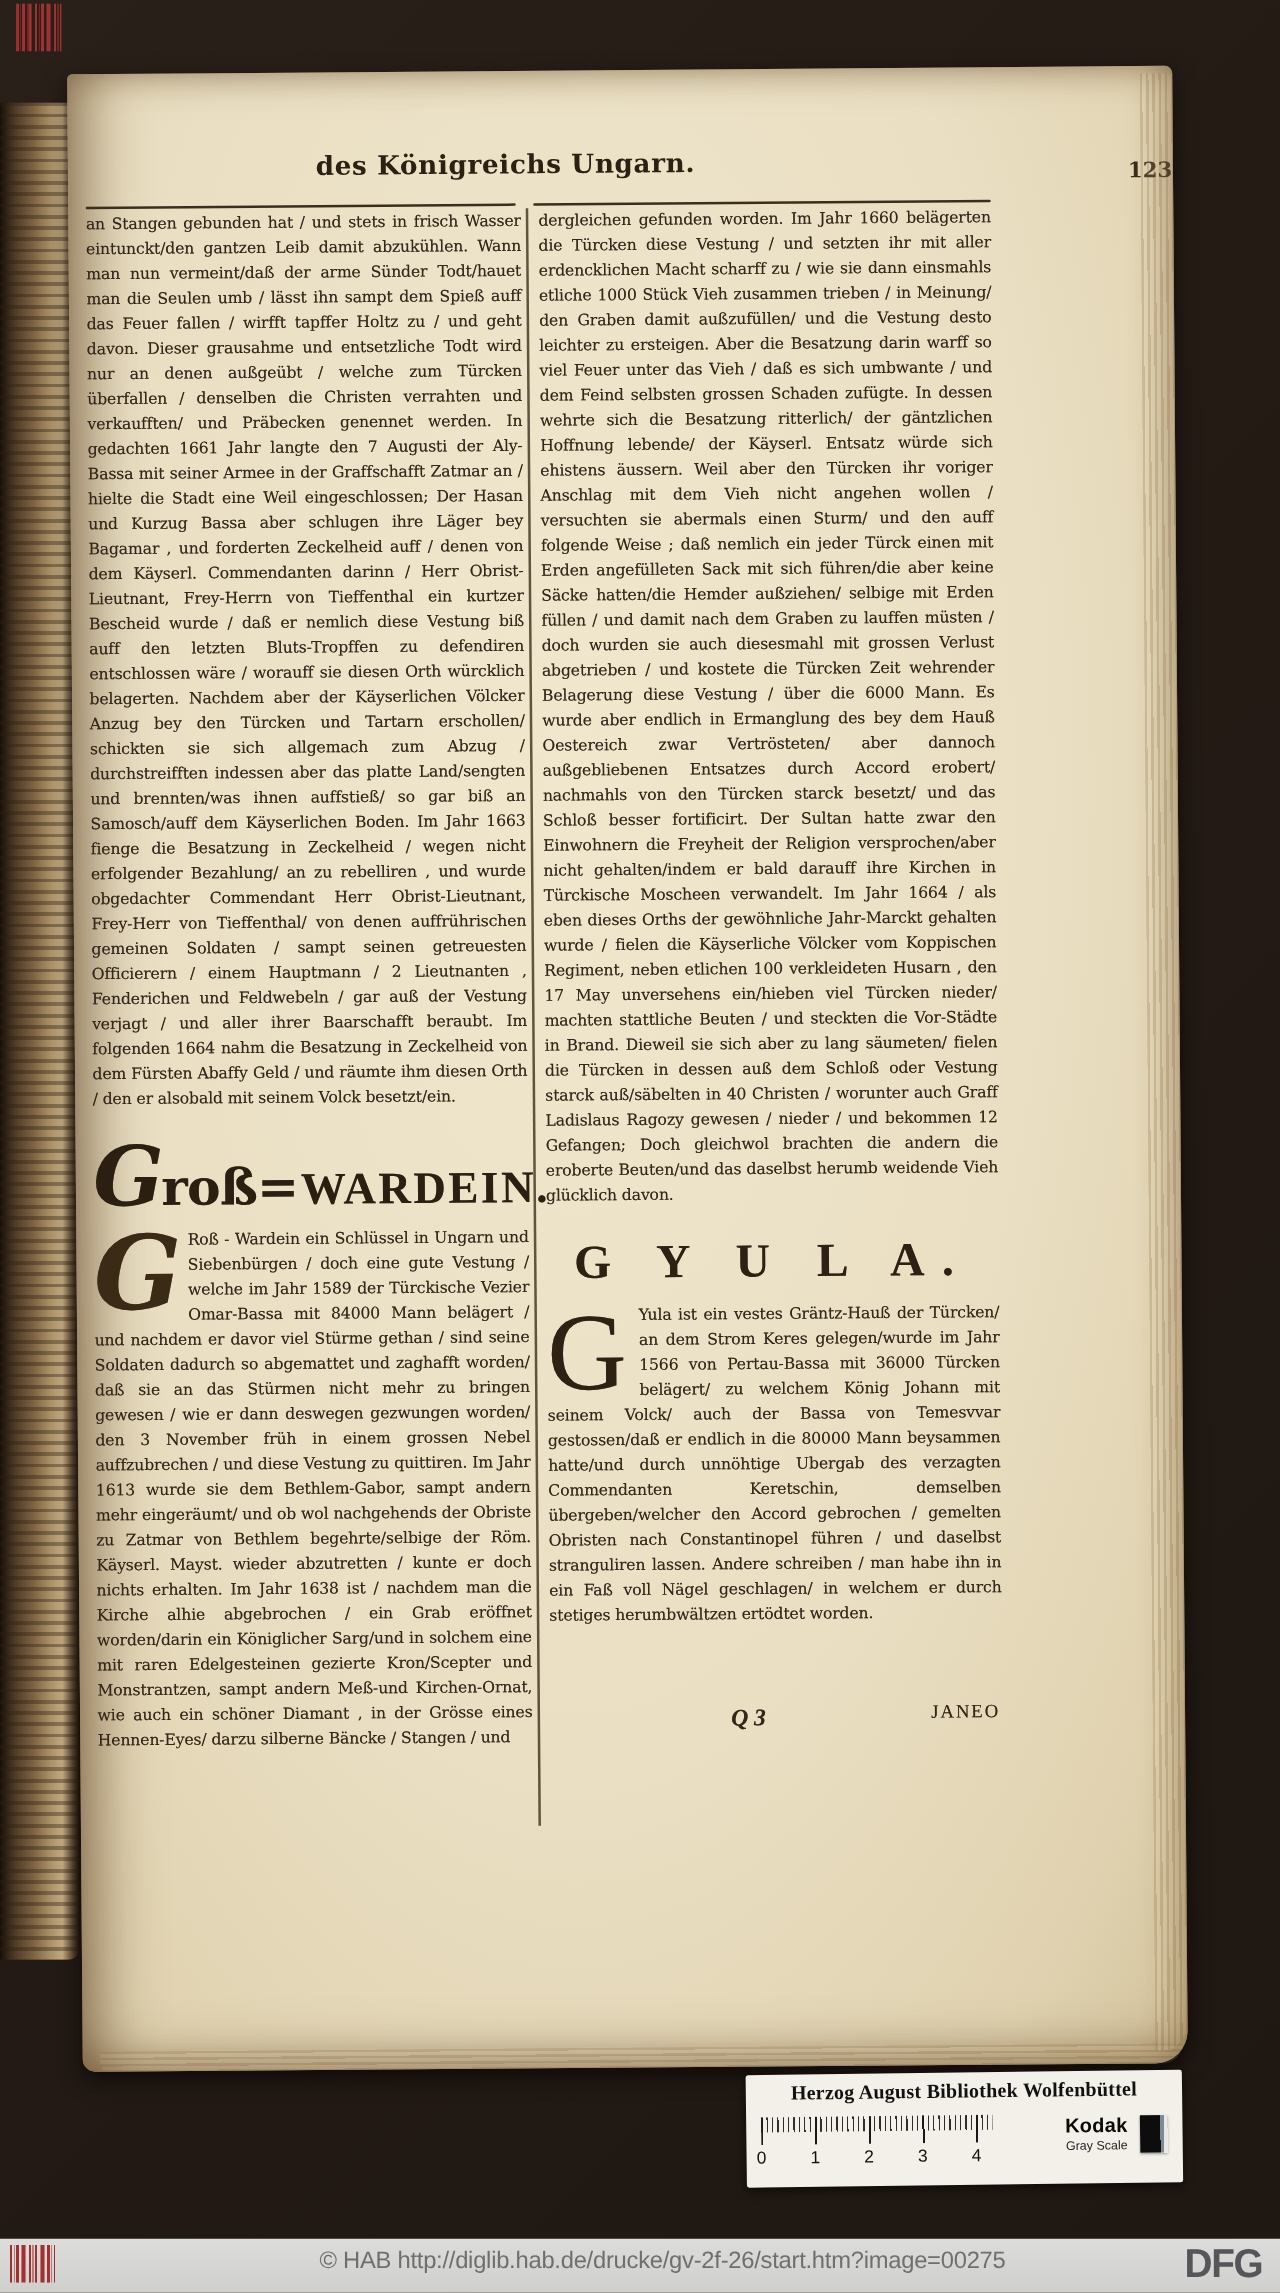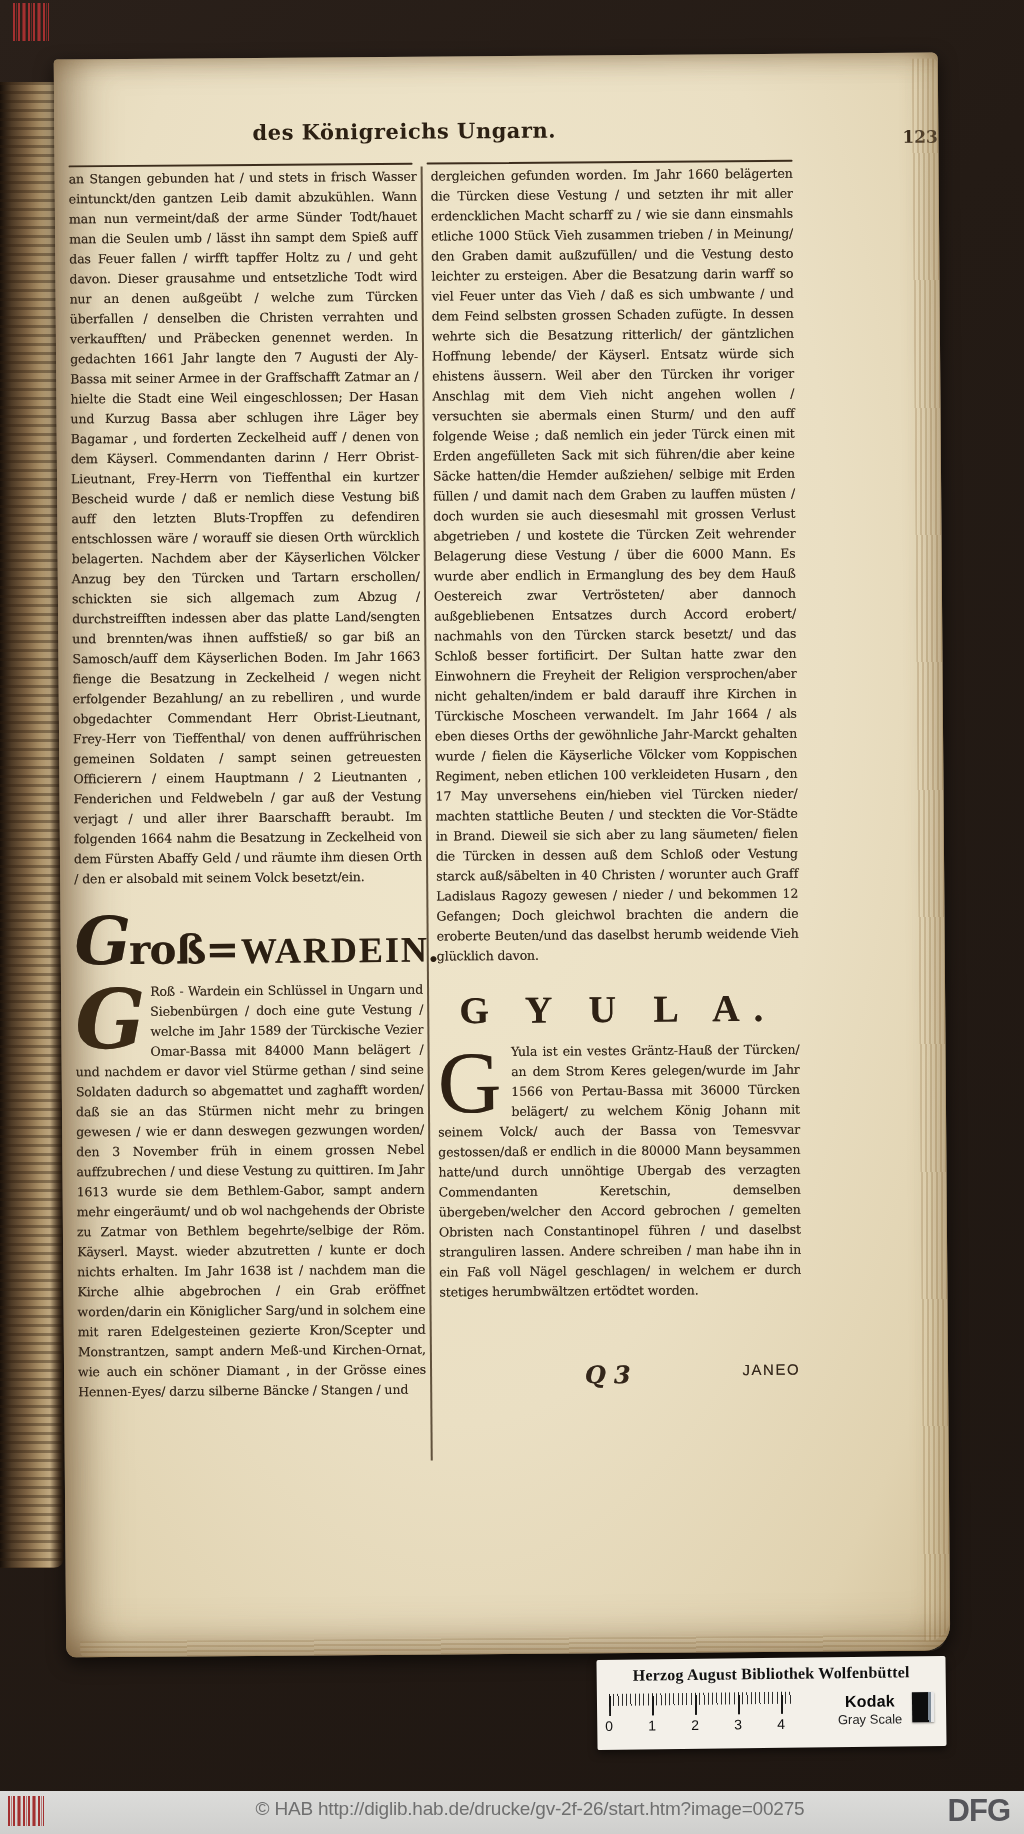--- a/index.html
+++ b/index.html
@@ -80,22 +80,22 @@
   .dropcap-plain{
     float:left;font-size:88px;line-height:.8;font-weight:500;
     margin:6px 10px 0 0;color:#2e2114;font-family:"Liberation Serif",serif;
   }
   
   .gyula-heading{
     text-align:center;font-size:38px;font-weight:700;letter-spacing:14px;
     color:#2e2114;margin:34px 0 22px 0;font-family:"Liberation Serif",serif;
   }
   .sig-row{position:relative;height:46px;margin-top:64px;}
-  .sig-mark{position:absolute;left:40%;top:0;font-size:24px;font-style:italic;font-weight:600;color:#33261a;}
-  .catchword{position:absolute;right:2px;top:-4px;font-size:15px;letter-spacing:1.5px;color:#33261a;font-family:Liberation Sans, sans-serif;}
+  .sig-mark{position:absolute;left:40%;top:0;font-size:19px;font-style:italic;font-weight:600;color:#33261a;font-family:Liberation Serif, serif;}
+  .catchword{position:absolute;right:2px;top:-4px;font-size:15px;letter-spacing:1.5px;color:#33261a;font-family:Liberation Serif, serif;}
   
   .label-box{
     position:absolute;left:597px;top:1658px;width:349px;height:90px;
     background:#f3f0e9;border-radius:2px;transform:rotate(-0.7deg);
     box-shadow:0 3px 8px rgba(0,0,0,.55);
     font-family:"Liberation Serif",serif;color:#111;
   }
   .label-title{font-size:16px;font-weight:700;text-align:center;margin-top:7px;letter-spacing:.2px;}
   .ruler{
     position:absolute;left:12px;top:34px;width:185px;height:22px;
@@ -105,23 +105,23 @@
     background-size:100% 100%,100% 55%;
     background-repeat:no-repeat;
   }
   .ruler-numbers{position:absolute;left:6px;top:58px;width:200px;height:18px;font-family:"Liberation Sans",sans-serif;font-size:14px;color:#111;}
   .ruler-numbers span{position:absolute;top:0;}
   .ruler-numbers span:nth-child(1){left:2px;}
   .ruler-numbers span:nth-child(2){left:45px;}
   .ruler-numbers span:nth-child(3){left:88px;}
   .ruler-numbers span:nth-child(4){left:131px;}
   .ruler-numbers span:nth-child(5){left:174px;}
-  .kodak{position:absolute;right:44px;top:36px;text-align:center;font-family:"Liberation Sans",sans-serif;}
+  .kodak{position:absolute;right:44px;top:36px;text-align:right;font-family:"Liberation Sans",sans-serif;}
   .kodak-brand{font-size:16px;font-weight:700;color:#0a0a0a;letter-spacing:.2px;}
-  .kodak-sub{font-size:13px;color:#222;margin-top:1px;}
+  .kodak-sub{font-size:10px;color:#222;margin-top:1px;}
   .gray-chip{
     position:absolute;right:12px;top:36px;width:22px;height:30px;
     background:linear-gradient(90deg,#0d0d0d 0 74%, #7d8a96 74% 86%, #e8e8e8 86% 100%);
     box-shadow:0 1px 2px rgba(0,0,0,.4);
   }
   
   .bottom-bar{
     position:absolute;left:0;bottom:0;width:1024px;height:43px;
     background:linear-gradient(180deg,#dcdcda,#cfcfcd);
     font-family:"Liberation Sans",sans-serif;

